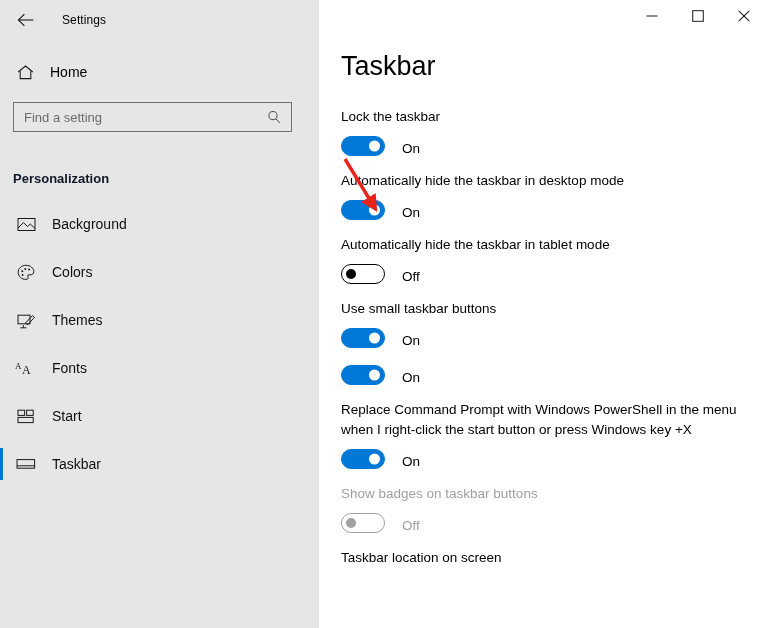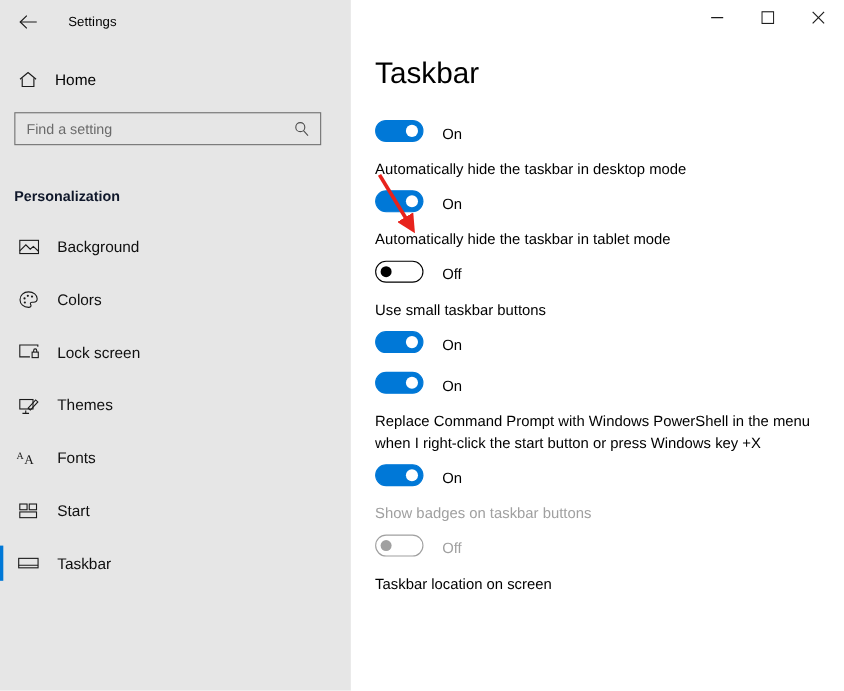--- a/index.html
+++ b/index.html
@@ -340,31 +340,20 @@
             <path d="M9 1.3 C4.4 1.3 1.2 4.4 1.2 8.4 C1.2 12.4 4.4 15.4 9 15.4 C10.4 15.4 11.2 14.7 11.2 13.8 C11.2 13 10.6 12.6 10.6 11.9 C10.6 11.2 11.2 10.8 12 10.8 L13.4 10.8 C15.5 10.8 16.8 9.6 16.8 7.6 C16.8 4.1 13.4 1.3 9 1.3 Z" fill="none" stroke="#1a1a1a" stroke-width="1"></path>
             <circle cx="5.3" cy="7.3" r="1" fill="#1a1a1a"></circle>
             <circle cx="8.3" cy="4.9" r="1" fill="#1a1a1a"></circle>
             <circle cx="12.1" cy="5.6" r="1" fill="#1a1a1a"></circle>
             <circle cx="5.6" cy="11" r="1" fill="#1a1a1a"></circle>
           </svg>
         </span>
         <span class="nav-label">Colors</span>
       </div>
 
-      <div class="nav-item">
-        <span class="sel-bar"></span>
-        <span class="nav-icon">
-          <svg width="19" height="16" viewBox="0 0 19 16">
-            <path d="M17.4 3.2 V1.6 H1 V12.4 H10.2" fill="none" stroke="#1a1a1a" stroke-width="1"></path>
-            <rect x="12.2" y="8.1" width="5.6" height="5" fill="none" stroke="#1a1a1a" stroke-width="1"></rect>
-            <path d="M13.6 8.1 V6.6 A1.4 1.4 0 0 1 16.4 6.6 V8.1" fill="none" stroke="#1a1a1a" stroke-width="1"></path>
-          </svg>
-        </span>
-        <span class="nav-label">Lock screen</span>
-      </div>
 
       <div class="nav-item">
         <span class="sel-bar"></span>
         <span class="nav-icon">
           <svg width="19" height="17" viewBox="0 0 19 17">
             <rect x="1" y="3.2" width="12" height="8.6" fill="none" stroke="#1a1a1a" stroke-width="1"></rect>
             <path d="M8.6 11 L15.4 3.6 L17.4 5.4 L10.6 12.8 Z" fill="none" stroke="#1a1a1a" stroke-width="1"></path>
             <line x1="6.4" y1="13.2" x2="6.4" y2="15.6" stroke="#1a1a1a" stroke-width="1"></line>
             <line x1="3.4" y1="15.8" x2="9.4" y2="15.8" stroke="#1a1a1a" stroke-width="1"></line>
           </svg>
@@ -428,20 +417,21 @@
           <line x1="11.2" y1="0.8" x2="0.8" y2="11.2" stroke="#1a1a1a" stroke-width="1.05"></line>
         </svg>
       </div>
     </div>
 
     <div class="page-title">Taskbar</div>
 
     <div class="settings-list">
 
       <div class="setting">
+        <div class="setting-label">Lock the taskbar</div>
         <div class="toggle-row">
           <div class="toggle on">
               <span class="knob"></span>
             </div>
           <div class="toggle-state">On</div>
         </div>
       </div>
 
       <div class="setting">
         <div class="setting-label">Automatically hide the taskbar in desktop mode</div>

